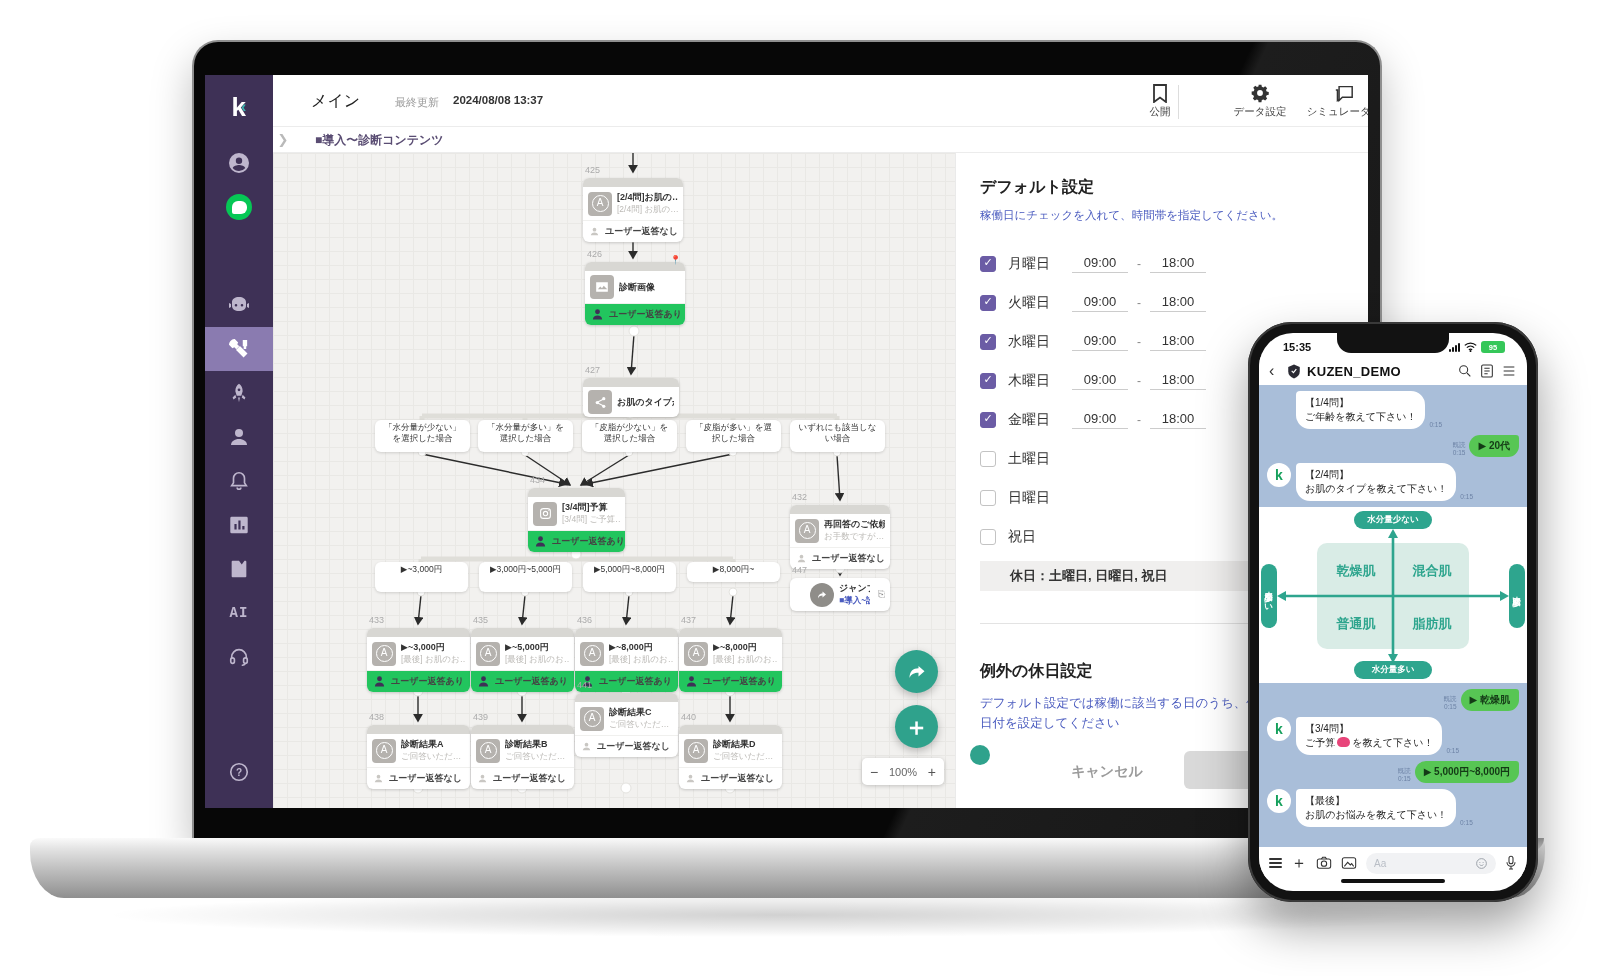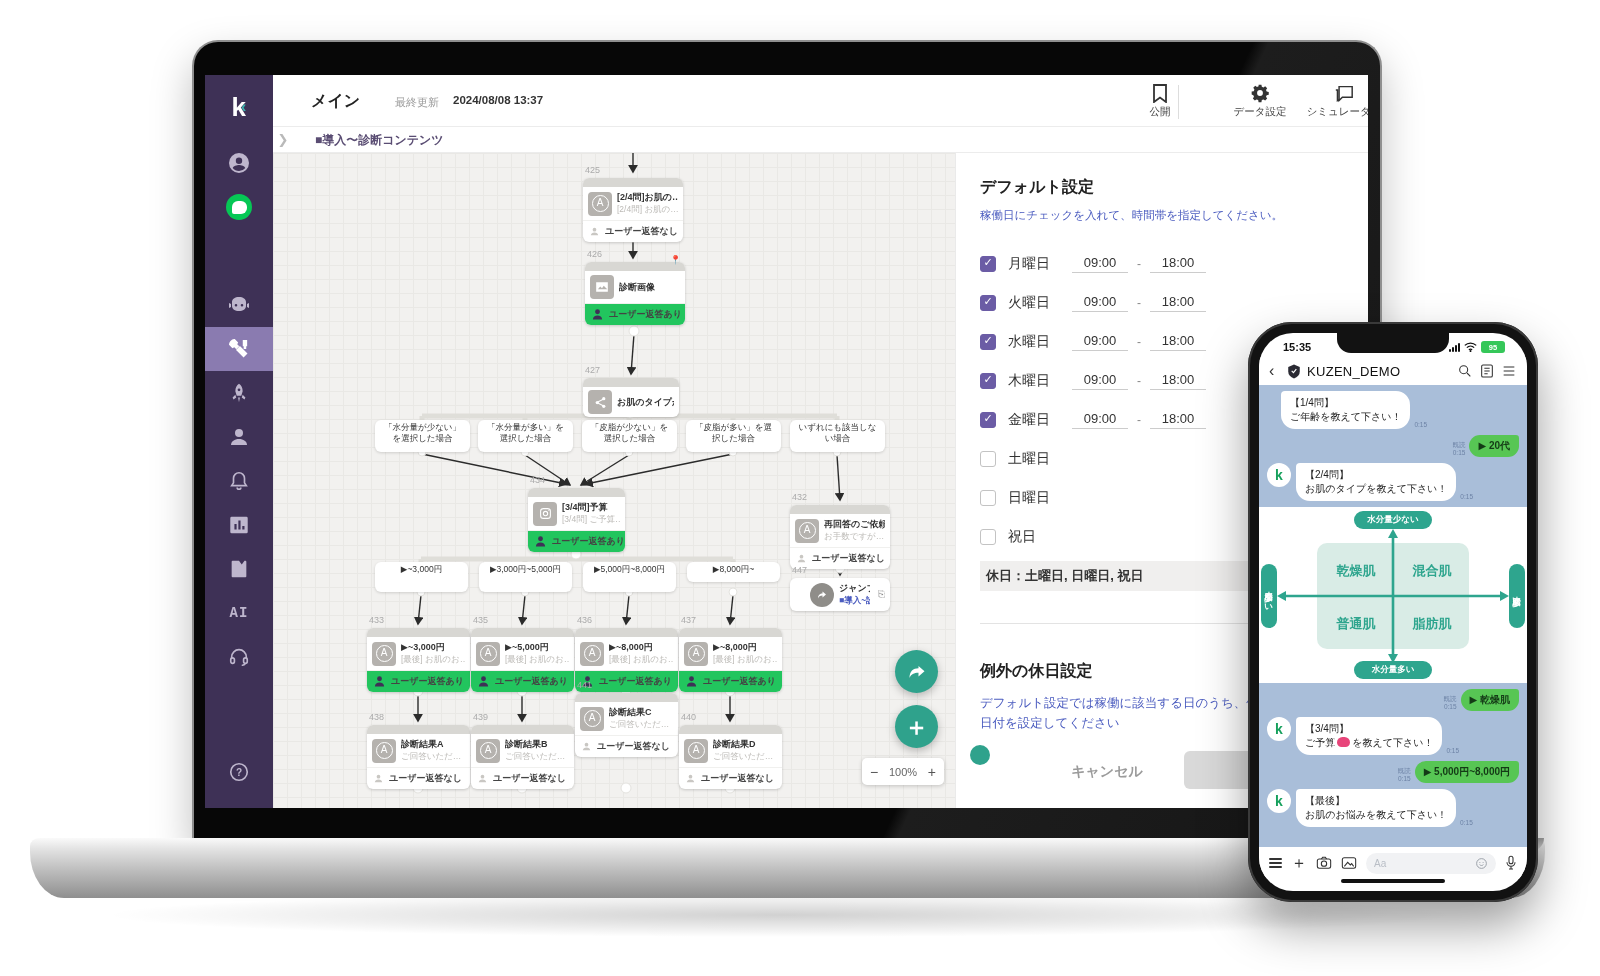--- a/index.html
+++ b/index.html
@@ -26,21 +26,21 @@
   .sb-item.active { background:#8a7bb0; }
   .sb-item.active svg { stroke:#fff; }
   .sb-item.active.filled svg { fill:#fff; }
   .sb-ai { font-size:14px; font-weight:bold; letter-spacing:1px; font-family:"Liberation Mono","DejaVu Sans Mono",monospace; }
   .sb-line-badge { width:26px; height:26px; border-radius:50%; background:#06c755; display:flex; align-items:center; justify-content:center; }
   .sb-line-badge .bubble { width:15px; height:13px; background:#fff; border-radius:6px 6px 6px 2px; }
   .sb-spacer { flex:1; }
 
   
   .topbar { left:68px; top:0; width:1095px; height:52px; background:#fff; border-bottom:1px solid #ececec; }
-  .tb-title { left:38px; top:16px; font-size:16px; font-weight:bold; color:#222; }
+  .tb-title { left:38px; top:16px; font-size:16px; font-weight:normal; color:#222; }
   .tb-upd-label { left:122px; top:20px; font-size:11px; color:#9a9a9a;font-family:Liberation Mono, monospace; }
   .tb-upd-value { left:180px; top:19px; font-size:11.5px; font-weight:bold; color:#333; }
   .tb-action { top:6px; width:78px; text-align:center; color:#333; cursor:pointer; }
   .tb-action .ic { height:22px; display:flex; align-items:flex-end; justify-content:center; }
   .tb-action .lb { font-size:10.5px; margin-top:2px; color:#444; }
   .tb-divider { left:905px; top:10px; width:1px; height:34px; background:#ddd; }
   .ic svg { stroke:#333; fill:none; stroke-width:1.8; }
 
   
   .crumbbar { left:68px; top:52px; width:1095px; height:26px; background:#fff; border-bottom:1px solid #ececec; }
@@ -80,55 +80,55 @@
   .panel { left:750px; top:78px; width:413px; height:655px; background:#fff; border-left:1px solid #eaeaea; }
   .pn-title { left:24px; top:24px; font-size:16px; font-weight:bold; color:#222; }
   .pn-sub { left:24px; top:55px; font-size:11.5px; color:#4a5bbf; }
   .dayrow { left:24px; height:22px; display:flex; align-items:center; }
   .cb { width:16px; height:16px; border-radius:3px; border:1.5px solid #c3c3c3; background:#fff; margin-right:12px; cursor:pointer; position:relative; }
   .cb.checked { background:#6b5ca5; border-color:#6b5ca5; }
   .cb.checked::after { content:"✓"; position:absolute; left:2.5px; top:-1px; color:#fff; font-size:11px; font-weight:bold; }
   .daylabel { font-size:14px; color:#333; width:64px; }
   .timefield { width:56px; text-align:center; font-size:13px; color:#333; border-bottom:1px solid #ccc; padding-bottom:2px; cursor:text; }
   .timedash { width:22px; text-align:center; font-size:12px; color:#888; }
-  .holidaybar { left:24px; top:408px; width:372px; height:30px; background:#f0efee; display:flex; align-items:center; padding-left:6px; font-size:13px; font-weight:bold; color:#333; }
+  .holidaybar { left:24px; top:408px; width:372px; height:30px; background:#f0efee; display:flex; align-items:center; padding-left:30px; font-size:13px; font-weight:bold; color:#333; }
   .pn-divider { left:24px; top:470px; width:372px; height:1px; background:#e3e3e3; }
   .exc-title { left:24px; top:508px; font-size:16px; font-weight:bold; color:#222; }
   .exc-desc { left:24px; top:540px; font-size:12.5px; line-height:20px; color:#4a5bbf; }
   .add-circle { left:14px; top:592px; width:20px; height:20px; border-radius:50%; background:#2fa28c; }
   .btn-cancel { left:96px; top:604px; width:110px; height:30px; font-size:14px; font-weight:bold; color:#9b9b9b; display:flex; align-items:center; justify-content:center; cursor:pointer; }
   .btn-save { left:228px; top:598px; width:160px; height:38px; background:#d9d9d9; border-radius:6px; color:#a7a7a7; font-size:14px; font-weight:bold; display:flex; align-items:center; justify-content:center; cursor:pointer; }
 
   
   .phone { left:1248px; top:322px; width:290px; height:580px; background:#121212; border-radius:44px; box-shadow:0 24px 48px rgba(0,0,0,.38), inset 0 0 0 2px #3a3a3a; z-index:10; }
   .phone-screen { position:absolute; left:11px; top:11px; width:268px; height:558px; background:#fff; border-radius:34px; overflow:hidden; }
   .notch { position:absolute; left:50%; transform:translateX(-50%); top:0; width:112px; height:20px; background:#121212; border-radius:0 0 14px 14px; z-index:5; }
   .p-status { position:absolute; left:0; top:0; width:100%; height:24px; display:flex; align-items:center; justify-content:space-between; padding:4px 22px 0 24px; }
   .p-time { font-size:11px; font-weight:bold; color:#111; }
   .p-sticons { display:flex; align-items:center; gap:4px; }
   .sigbars { display:flex; align-items:flex-end; gap:1px; }
   .sigbars i { display:block; width:2px; background:#111; border-radius:1px; }
   .batt { width:24px; height:12px; background:#35c759; border-radius:3px; color:#fff; font-size:7.5px; font-weight:bold; display:flex; align-items:center; justify-content:center; }
   .p-nav { position:absolute; left:0; top:24px; width:100%; height:28px; display:flex; align-items:center; padding:0 10px; gap:6px; background:#fff; }
   .p-back { font-size:16px; color:#333; width:12px; cursor:pointer; }
   .p-shield { width:14px; height:15px; }
-  .p-title { font-size:13px; font-weight:normal; color:#111; letter-spacing:.3px; }
+  .p-title { font-size:13px; font-weight:bold; color:#111; letter-spacing:.3px; }
   .p-navspace { flex:1; }
   .p-navic { width:16px; height:16px; cursor:pointer; }
   .p-navic svg { stroke:#333; fill:none; stroke-width:1.6; }
 
   .p-chat { position:absolute; left:0; top:52px; width:100%; height:462px; background:#a9bed9; padding:6px 8px; }
   .row { display:flex; margin-bottom:6px; align-items:flex-end; }
   .row.right { justify-content:flex-end; }
   .kav { width:24px; height:24px; min-width:24px; border-radius:50%; background:#fff; color:#16a05c; font-weight:bold; font-size:14px; display:flex; align-items:center; justify-content:center; margin-right:5px; align-self:flex-start; }
   .bub-bot { background:#fff; border-radius:4px 14px 14px 14px; padding:5px 9px; font-size:10px; line-height:14px; color:#222; max-width:170px; }
   .bub-user { background:#57c654; border-radius:14px 4px 14px 14px; padding:4px 9px; font-size:10px; font-weight:bold; color:#143a16; }
   .meta { font-size:6.5px; color:#6d83a6; line-height:8px; margin:0 4px; align-self:flex-end; }
   .meta.rt { text-align:right; }
-  .no-av-indent { margin-left:14px; }
+  .no-av-indent { margin-left:29px; }
 
   .quadrant { position:relative; width:268px; height:176px; background:#fff; margin:0 -8px 6px -8px; }
   .qpill { position:absolute; background:#2ea58e; color:#fff; font-size:8.5px; font-weight:bold; display:flex; align-items:center; justify-content:center; border-radius:10px; }
   .qpill.v { writing-mode:vertical-rl; letter-spacing:1px; }
   .qbox { position:absolute; left:58px; top:36px; width:152px; height:106px; background:#d9ece6; border-radius:10px; }
   .qlabel { position:absolute; width:70px; text-align:center; color:#2ea58e; font-weight:bold; font-size:13px; }
   .qcross { position:absolute; left:0; top:0; }
 
   .p-input { position:absolute; left:0; top:514px; width:100%; height:32px; background:#fff; display:flex; align-items:center; gap:9px; padding:0 10px; }
   .inic { color:#333; display:flex; align-items:center; }

